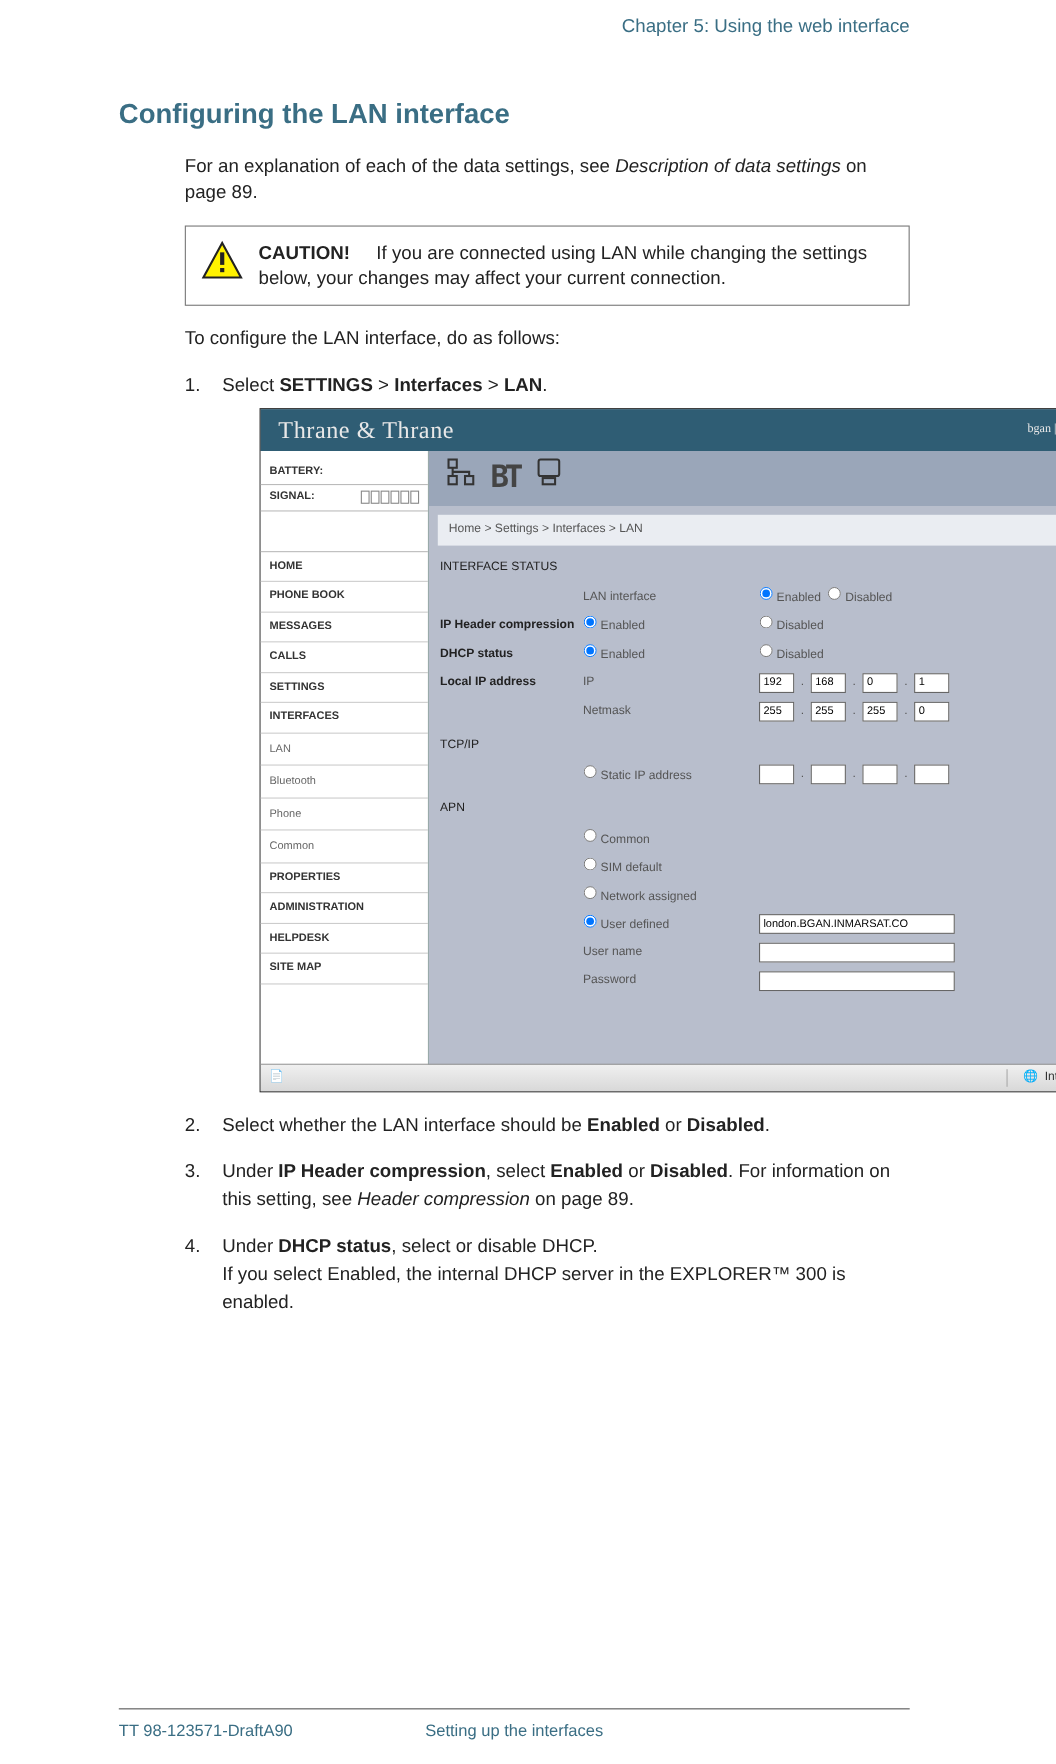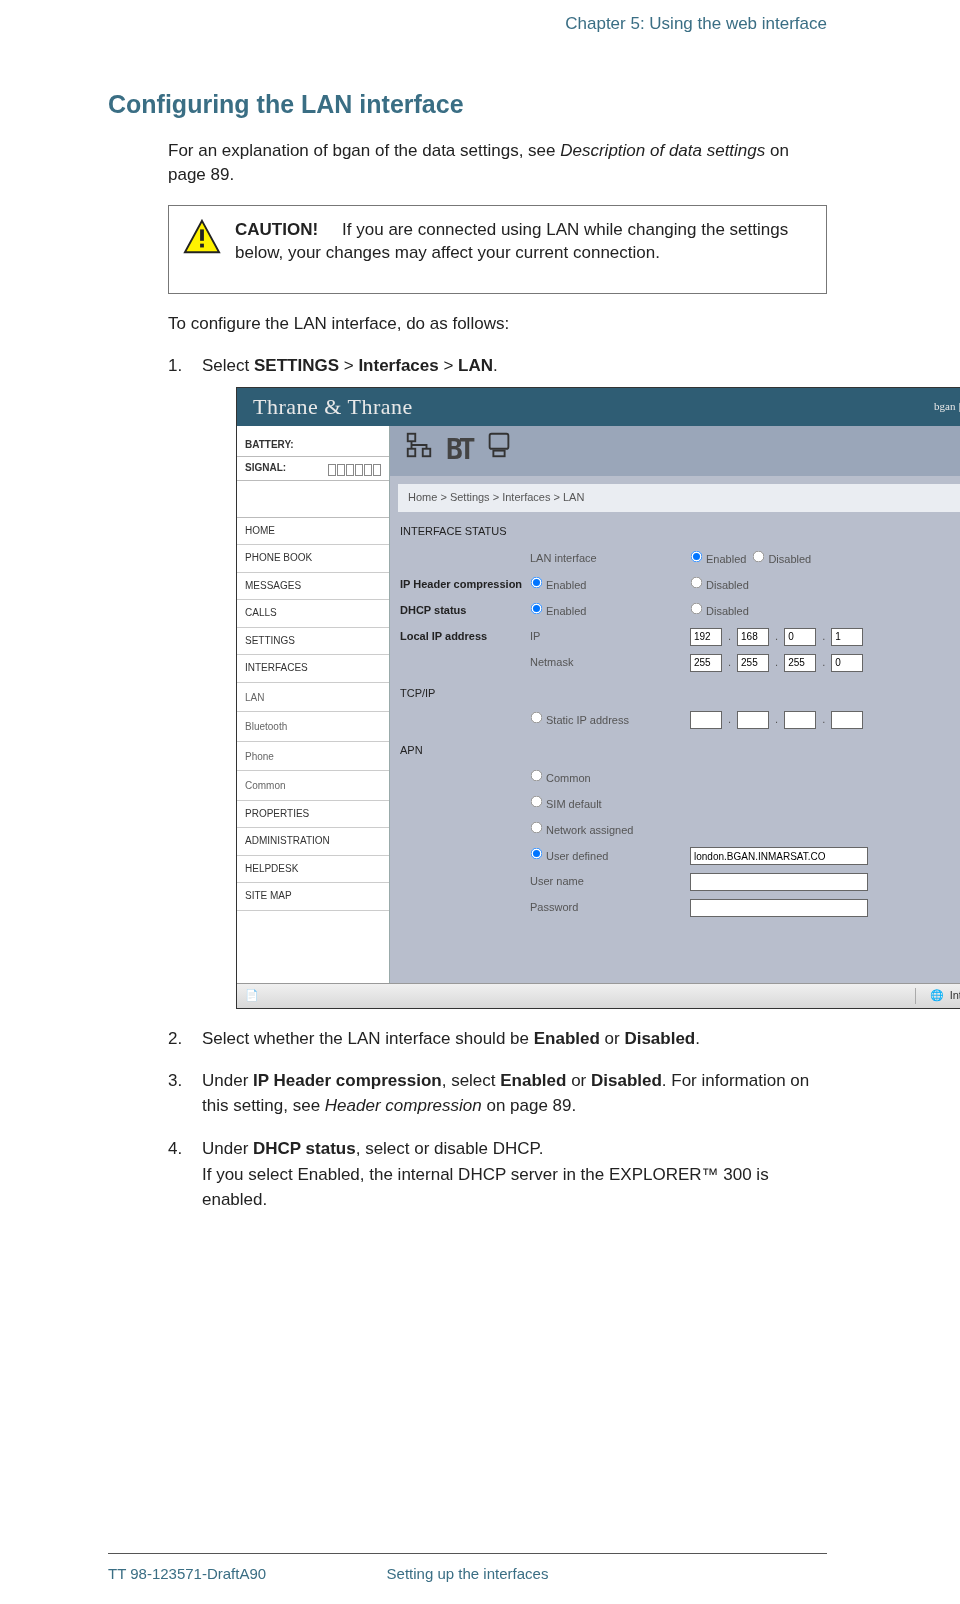--- a/index.html
+++ b/index.html
@@ -2,41 +2,41 @@
 <html><head>
 <meta charset="utf-8">
 <style>
 html,body{margin:0;padding:0;background:#fff;font-family:Verdana,Geneva,sans-serif;color:#222}
 .page{width:804px;height:1604px;position:relative;margin:0 auto;box-sizing:border-box;padding:30px 55px 0 30px}
 .chapter{position:absolute;top:14px;right:55px;color:#3a6e84;font-size:17px;font-weight:500}
 .h2{color:#3a6e84;font-size:25px;font-weight:600;margin:60px 0 20px 0}
 .body-text{font-size:17px;margin:0 0 18px 0;line-height:1.4;padding-left:60px}
 .italic{font-style:italic}
 .bold{font-weight:700}
-.caution-box{border:1px solid #777;margin:18px 0 18px 60px;padding:12px 14px 28px 14px;display:flex;gap:14px;align-items:flex-start}
+.caution-box{border:1px solid #777;margin:18px 0 18px 60px;padding:12px 14px 12px 14px;display:flex;gap:14px;align-items:flex-start}
 .warn-icon svg{width:38px;height:38px;display:block}
 .caution-text{font-size:17px;line-height:1.4}
 .caution-text .cap{font-weight:700;display:inline-block;margin-right:24px}
 ol.steps{padding-left:60px;margin:0;list-style:none}
 ol.steps>li{font-size:17px;line-height:1.45;margin:0 0 18px 0;position:relative;padding-left:34px}
 ol.steps>li>.num{position:absolute;left:0;top:0}
 ol.steps>li .sub{display:block;margin-top:2px}
 .shot-wrap{margin:8px 0 18px 34px}
 .shot{border:1px solid #333;width:780px;height:620px;position:relative;font-family:Tahoma,Verdana,sans-serif;font-size:11px;color:#333;background:#c7c7c7}
 
 .shot .topbar{height:38px;background:#2f5d74;display:flex;align-items:center;padding:0 16px;justify-content:space-between;color:#e8e8e8;font-family:Georgia,serif}
 .shot .topbar .brand{font-size:22px;letter-spacing:.5px}
 .shot .topbar .prov{font-size:11px;font-family:Tahoma}
 .shot .main{position:absolute;top:38px;left:0;right:0;bottom:24px;display:flex}
 .shot .sidebar{width:152px;background:#fff;border-right:1px solid #9aa;padding-top:8px;font-size:10px}
-.shot .sidebar .stat{padding:4px 8px;border-bottom:1px solid #bbb;font-weight:700;display:flex;justify-content:space-between;align-items:flex-end}
+.shot .sidebar .stat{padding:4px 8px;border-bottom:1px solid #bbb;font-weight:700;display:flex;justify-content:space-between;align-items:center}
 .shot .sidebar .stat .bars{display:flex;gap:1px}
 .shot .sidebar .stat .bars span{width:6px;height:10px;border:1px solid #888}
 .shot .sidebar .gap{height:36px;border-bottom:1px solid #bbb}
-.shot .sidebar a{display:block;padding:6px 8px;border-bottom:1px solid #ccc;text-decoration:none;color:#333;font-weight:400}
+.shot .sidebar a{display:block;padding:6px 8px;border-bottom:1px solid #ccc;text-decoration:none;color:#333;font-weight:700}
 .shot .sidebar a.sub{font-weight:400;color:#666}
 .shot .content{flex:1;background:#b8becc;position:relative}
 .shot .content .iconrow{height:50px;background:#9aa6b9;display:flex;align-items:center;gap:12px;padding-left:14px;font-size:28px;font-weight:700;color:#444}
 .shot .content .iconrow svg{width:30px;height:30px}
 .shot .content .crumb{background:#eaedf2;padding:6px 10px;font-size:11px;color:#555;margin:8px 32px 6px 8px}
 .shot .content .section-label{font-weight:400;font-size:11px;color:#222;padding:6px 0 2px 10px}
 .shot .form{padding:4px 12px 4px 10px}
 .shot .row{display:flex;align-items:center;height:26px}
 .shot .row .c1{width:130px;font-size:11px;font-weight:700;color:#222}
 .shot .row .c1.norm{font-weight:400;color:#555}
@@ -62,21 +62,21 @@
 </style>
 </head>
 <body>
 
 <div class="page">
   <div class="chapter">Chapter 5: Using the web interface</div>
 
   <div class="h2">Configuring the LAN interface</div>
 
   <p class="body-text">
-    <span>For an explanation of bgan of the data settings, see </span><span class="italic">Description of data settings</span><span> on page 89.</span>
+    <span>For an explanation of each of the data settings, see </span><span class="italic">Description of data settings</span><span> on page 89.</span>
   </p>
 
   <div class="caution-box">
     <span class="warn-icon">
       <svg viewBox="0 0 40 40">
           <polygon points="20,3 38,36 2,36" fill="#fff200" stroke="#222" stroke-width="2"></polygon>
           <rect x="18" y="12" width="4" height="12" fill="#222"></rect>
           <rect x="18" y="27" width="4" height="4" fill="#222"></rect>
         </svg>
     </span>

